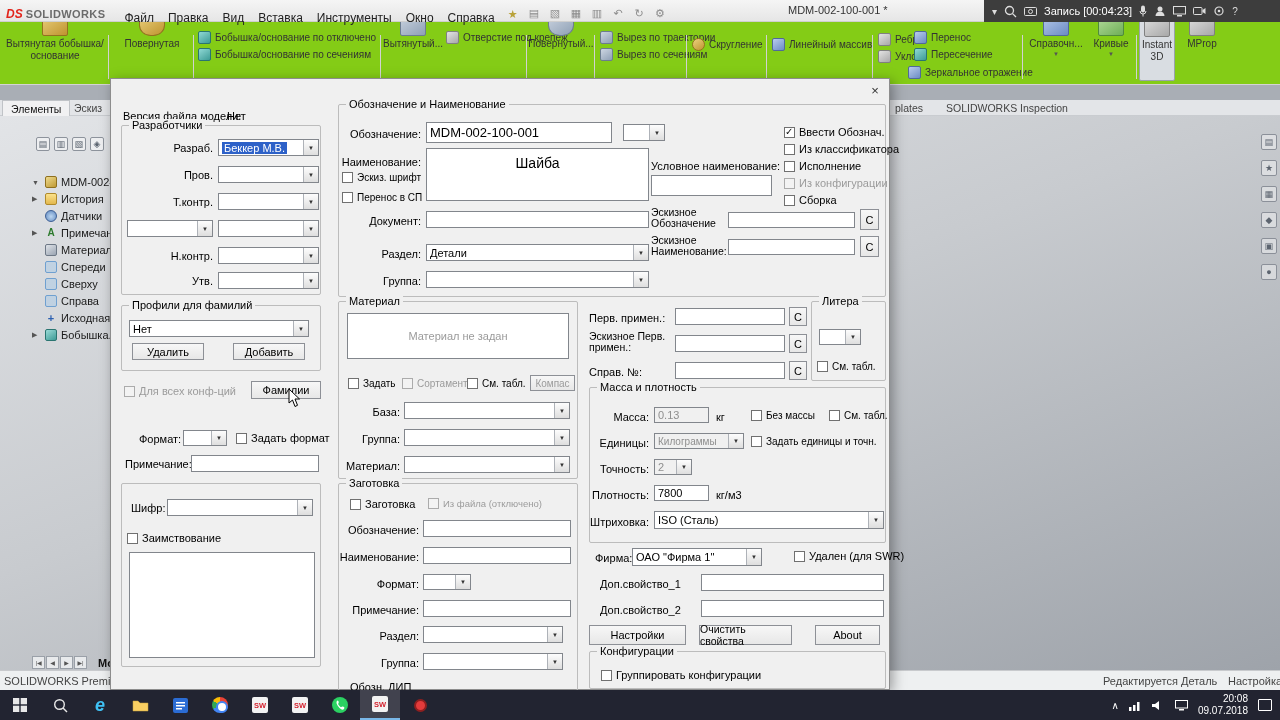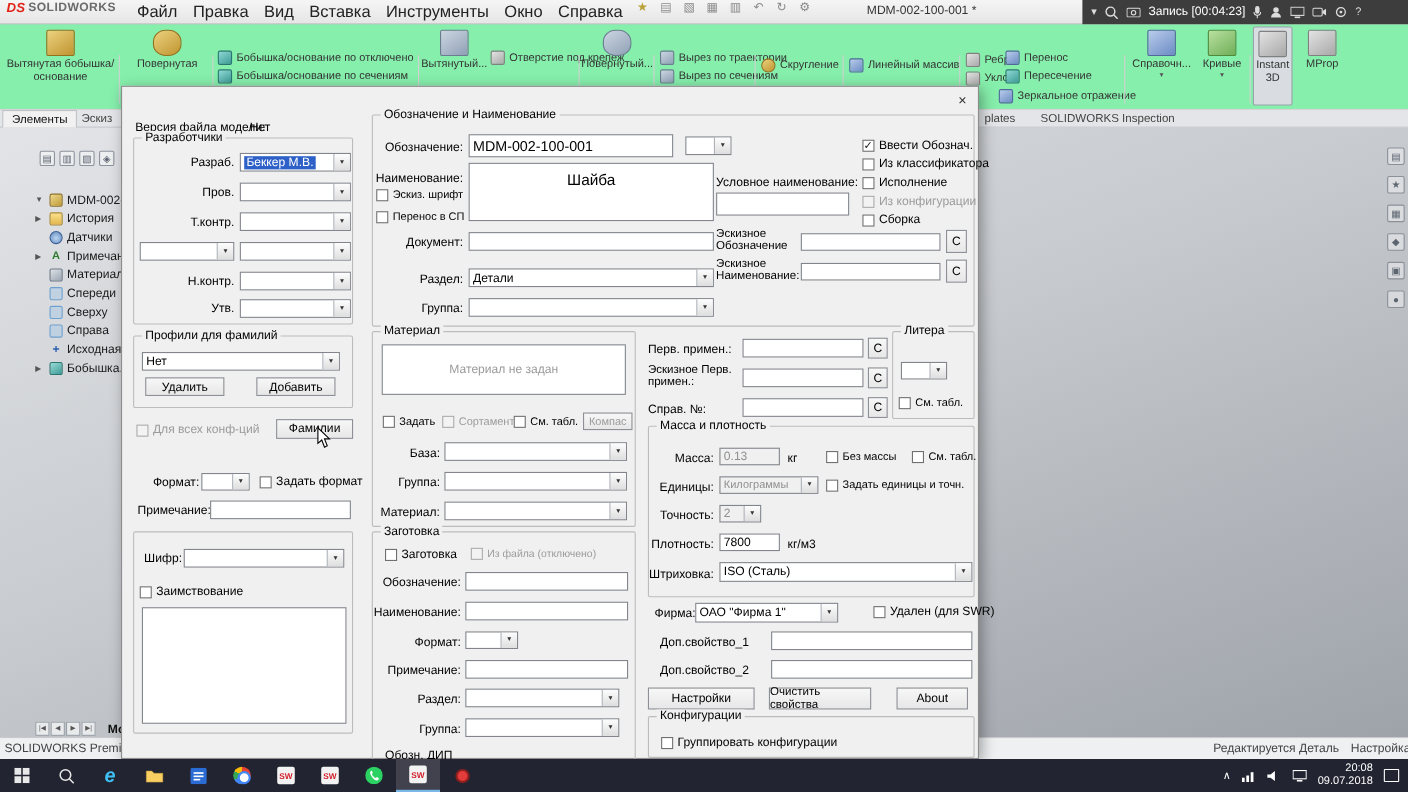--- a/index.html
+++ b/index.html
@@ -1,32 +1,32 @@
 <!DOCTYPE html>
 <html><head>
 <meta charset="utf-8">
 <style>
 *{margin:0;padding:0;box-sizing:border-box}
 body{font-family:"Liberation Sans",sans-serif;background:#444}
 .screen{position:relative;width:1280px;height:720px;overflow:hidden;background:#a9aeb5;font-size:11px}
 .abs{position:absolute}
 
-.titlebar{position:absolute;left:0;top:0;width:1280px;height:22px;background:linear-gradient(#f5f5f5,#e6e6e6);display:flex;align-items:flex-start;border-bottom:1px solid #cfcfcf;z-index:60}
+.titlebar{position:absolute;left:0;top:0;width:1280px;height:22px;background:linear-gradient(#f5f5f5,#e6e6e6);display:flex;align-items:flex-end;border-bottom:1px solid #cfcfcf;z-index:60}
 .logo{display:flex;align-items:center;gap:3px;padding:0 12px 0 6px}
 .logo .ds{color:#e2231a;font-weight:bold;font-style:italic;font-size:12px}
 .logo .sw{color:#6b6b6b;font-weight:bold;font-size:11px;letter-spacing:.4px}
-.menu{padding:0 7px;font-size:15px;color:#222;height:14px;line-height:22px}
+.menu{padding:0 7px;font-size:12px;color:#222;height:14px;line-height:22px}
 .star{color:#b9a23a;font-size:11px;margin:0 6px}
 .qicon{width:17px;height:15px;margin:0 2px;color:#8b8b8b;font-size:11px;text-align:center;line-height:15px}
 .doc-title{position:absolute;left:788px;top:4px;font-size:11px;color:#333;white-space:nowrap}
 .recstrip{position:absolute;right:0;top:0;height:22px;width:296px;background:#3d3d3d;display:flex;align-items:center;gap:7px;padding:0 8px;z-index:61}
 .rec-label{font-size:11px;color:#fff;white-space:nowrap}
 .rs-glyph{color:#ddd;font-size:10px}
 
-.toolbar{position:absolute;left:0;top:22px;width:1280px;height:78px;background:#86efac;border-bottom:1px solid #d4d4d4;z-index:10}
+.toolbar{position:absolute;left:0;top:7px;width:1280px;height:78px;background:#84cc16;border-bottom:1px solid #d4d4d4;z-index:10}
 .bigbtn{position:absolute;display:flex;flex-direction:column;align-items:center;font-size:10px;color:#333;text-align:center;line-height:1.15}
 .bigbtn.active{background:#d9dde2;border:1px solid #9aa2ac;border-radius:2px}
 .bicon{width:26px;height:24px;margin:3px 0 2px;border-radius:2px}
 .smallrow{position:absolute;display:flex;align-items:center;gap:4px;font-size:10px;color:#333;white-space:nowrap}
 .sicon{width:13px;height:13px;display:inline-block;border-radius:2px}
 .ic-gold{background:linear-gradient(145deg,#ecd27f,#bf9430);border:1px solid #93721f}
 .ic-cut{background:linear-gradient(145deg,#cdd6e2,#8fa0b5);border:1px solid #6c7c90}
 .ic-teal{background:linear-gradient(145deg,#8fd8d4,#3d9b96);border:1px solid #2a7571}
 .ic-blue{background:linear-gradient(145deg,#b9ccec,#6c8cc4);border:1px solid #50699a}
 .ic-green{background:linear-gradient(145deg,#b9e0a0,#6fae58);border:1px solid #4f8a3c}

